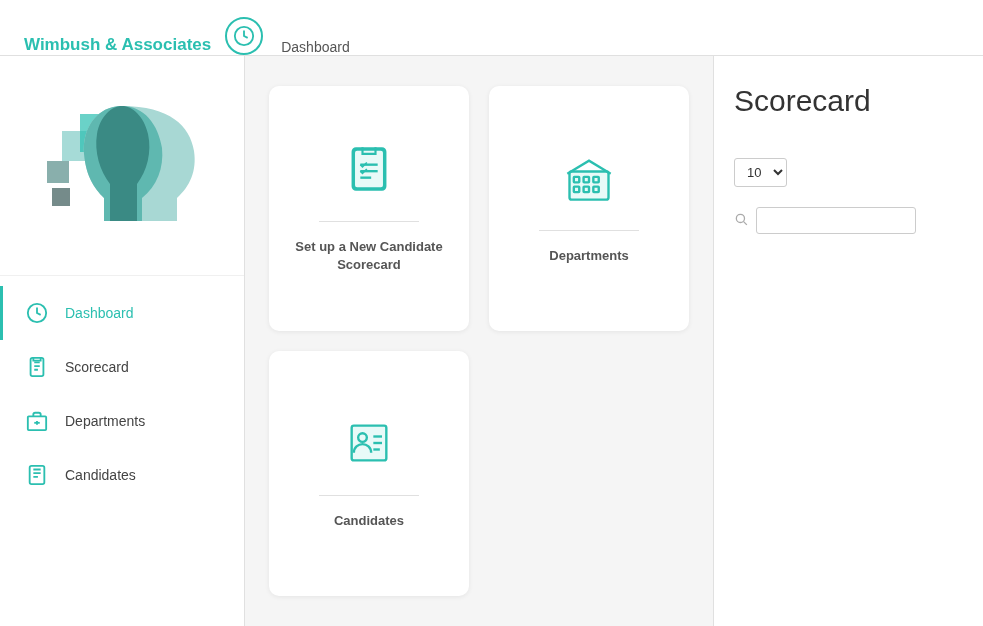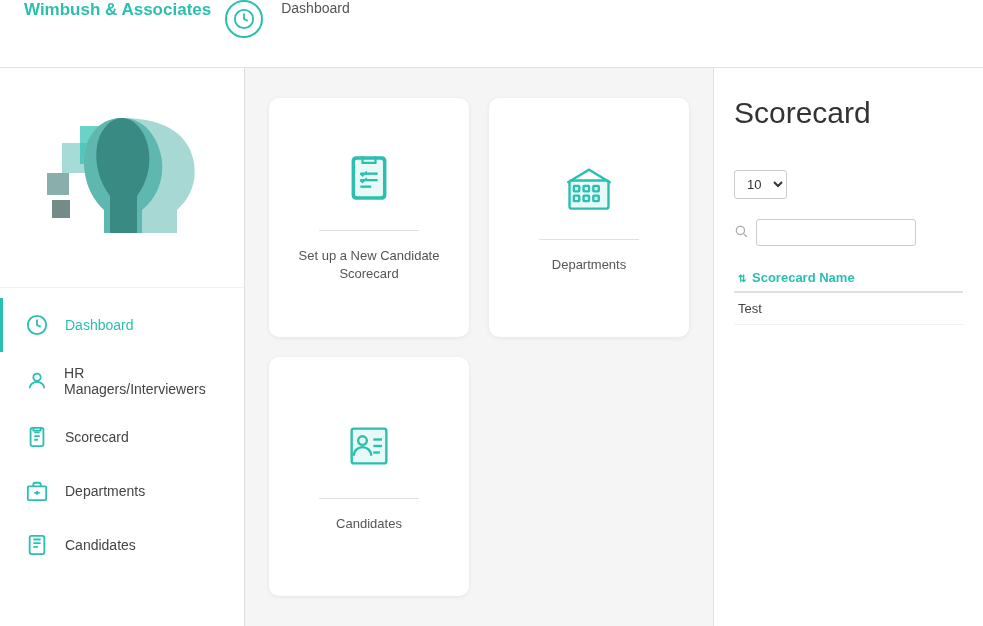--- a/index.html
+++ b/index.html
@@ -2,23 +2,23 @@
 <html><head>
   <meta charset="utf-8">
   <style>
     * { box-sizing: border-box; margin: 0; padding: 0; }
     body { font-family: 'Segoe UI', Arial, sans-serif; background: #f5f5f5; display: flex; flex-direction: column; height: 626px; overflow: hidden; }
 
     
     .topbar {
       background: #fff;
       border-bottom: 1px solid #e0e0e0;
-      height: 68px;
-      display: flex;
-      align-items: flex-start;
+      height: 56px;
+      display: flex;
+      align-items: flex-end;
       padding: 0 24px;
       gap: 14px;
       flex-shrink: 0;
     }
     .topbar-brand {
       color: #2bbfb0;
       font-weight: 700;
       font-size: 17px;
     }
     .topbar-logo {
@@ -100,20 +100,21 @@
 
     
     .grid-section {
       flex: 1;
       padding: 30px 24px;
       display: grid;
       grid-template-columns: 1fr 1fr;
       grid-template-rows: 1fr 1fr;
       gap: 20px;
       overflow: auto;
+      font-weight: bold;
     }
     .grid-card {
       background: #fff;
       border-radius: 10px;
       box-shadow: 0 1px 5px rgba(0,0,0,0.07);
       display: flex;
       flex-direction: column;
       align-items: center;
       justify-content: center;
       padding: 24px 16px;
@@ -253,29 +254,20 @@
       <div class="sidebar-item active">
         <div class="sidebar-icon">
           <svg width="22" height="22" viewBox="0 0 24 24" fill="none" stroke="#2bbfb0" stroke-width="2">
             <circle cx="12" cy="12" r="10"></circle>
             <path d="M12 6v6l4 2"></path>
           </svg>
         </div>
         <span>Dashboard</span>
       </div>
 
-      <div class="sidebar-item">
-        <div class="sidebar-icon">
-          <svg width="22" height="22" viewBox="0 0 24 24" fill="none" stroke="#2bbfb0" stroke-width="2">
-            <circle cx="12" cy="8" r="4"></circle>
-            <path d="M4 20c0-4 3.6-7 8-7s8 3 8 7"></path>
-          </svg>
-        </div>
-        <span>HR Managers/Interviewers</span>
-      </div>
 
       <div class="sidebar-item">
         <div class="sidebar-icon">
           <svg width="22" height="22" viewBox="0 0 24 24" fill="none" stroke="#2bbfb0" stroke-width="2">
             <rect x="5" y="2" width="14" height="20" rx="2"></rect>
             <path d="M9 7h6M9 11h6M9 15h4"></path>
             <path d="M8 2v3h8V2"></path>
           </svg>
         </div>
         <span>Scorecard</span>
@@ -379,31 +371,16 @@
       <div class="search-row">
         <span class="search-icon-wrap">
           <svg width="14" height="14" viewBox="0 0 24 24" fill="none" stroke="#aaa" stroke-width="2.2">
             <circle cx="11" cy="11" r="7"></circle>
             <line x1="16.5" y1="16.5" x2="22" y2="22"></line>
           </svg>
         </span>
         <input class="search-input" type="text" placeholder="" style="">
       </div>
 
-      <table class="sc-table">
-        <thead>
-          <tr>
-            <th>
-              <span class="sort-icon">⇅</span>
-              <span>Scorecard Name</span>
-            </th>
-          </tr>
-        </thead>
-        <tbody id="scorecard-table-body">
-        <tr>
-              <td>Test</td>
-            </tr>
-          </tbody>
-      </table>
     </div>
 
   </div>
 </div>
 
 </body></html>

